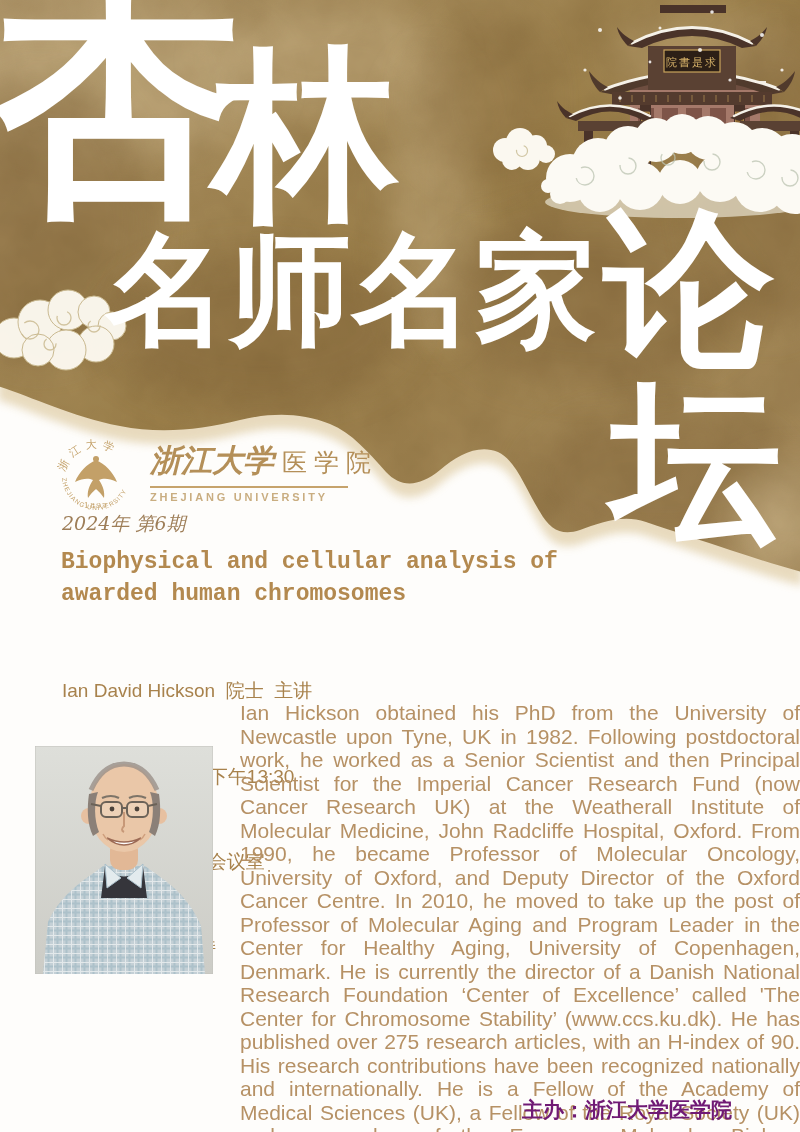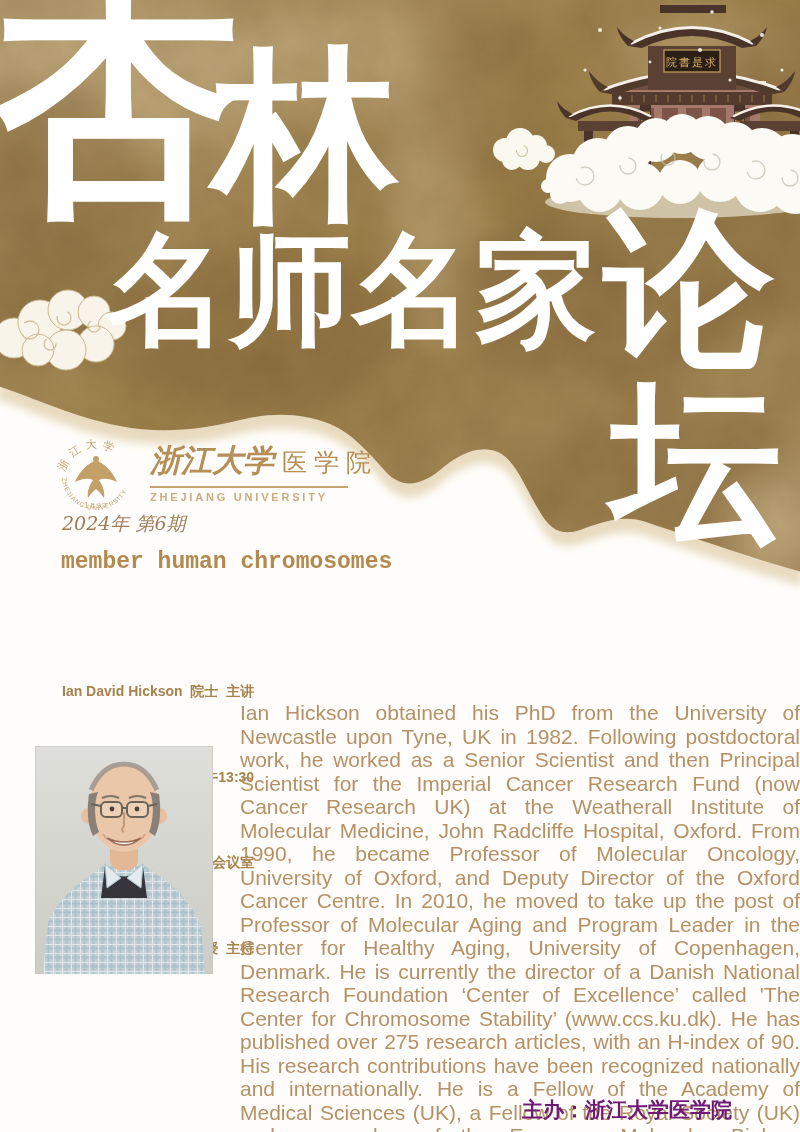--- a/index.html
+++ b/index.html
@@ -20,22 +20,22 @@
   .logo-cn-line{display:flex;align-items:baseline;color:#b48f58;}
   .logo-uni-cn{font-family:"DejaVu Serif",serif;font-style:italic;font-weight:bold;font-size:31px;}
   .logo-school-cn{font-size:25px;letter-spacing:7px;margin-left:8px;font-weight:500;}
   .logo-divider{width:198px;height:2px;background:#c6a36c;margin:4px 0 3px 0;}
   .logo-en1{font-size:14.5px;font-weight:bold;letter-spacing:3.2px;color:#b68f55;}
   .logo-en2{font-size:11px;font-weight:bold;letter-spacing:2.8px;color:#c9ad80;margin-top:3px;}
   .issue{position:absolute;left:62px;top:511px;font-family:"DejaVu Serif",serif;font-size:19px;
          color:#9e7e58;z-index:3;font-style:italic;}
   .talk-title{position:absolute;left:61px;top:546px;font-family:"Liberation Mono","DejaVu Sans Mono",monospace;
               font-size:23px;font-weight:bold;color:#b3894f;line-height:32px;z-index:3;}
-  .speaker-info{position:absolute;left:62px;top:620px;font-size:14px;font-weight:bold;color:#a8824c;
-                line-height:28.5px;z-index:3;white-space:pre-wrap;text-align:right;}
+  .speaker-info{position:absolute;left:62px;top:620px;font-size:19px;font-weight:normal;color:#a8824c;
+                line-height:28.5px;z-index:3;white-space:pre-wrap;}
   .photo{position:absolute;left:35px;top:746px;z-index:3;}
   .bio{position:absolute;left:240px;top:701px;width:560px;font-size:21px;line-height:23.5px;
        color:#b69165;text-align:justify;z-index:3;}
   .footer{position:absolute;left:232px;top:1096px;width:500px;text-align:right;
           font-family:"DejaVu Serif",serif;font-weight:bold;font-size:21px;color:#701a75;z-index:3;}
 </style>
 </head>
 <body>
 
 <div class="poster">
@@ -244,21 +244,22 @@
         <span class="logo-school-cn">医学院</span>
       </div>
       <div class="logo-divider"></div>
       <div class="logo-en2">ZHEJIANG UNIVERSITY</div>
     </div>
   </div>
 
   <div class="issue">2024年 第6期</div>
 
   <div class="talk-title">
-    <div>member human chromosomes</div>
+    <div>Biophysical and cellular analysis of</div>
+    <div>awarded human chromosomes</div>
   </div>
 
   <div class="speaker-info">
     <div>Ian David Hickson  院士  主讲</div>
     <div>2024年10月21日 下午13:30</div>
     <div>医学院综合楼705会议室</div>
     <div>应颂敏  教授  主持</div>
   </div>
 
   <svg class="photo" width="178" height="228" viewBox="0 0 178 228">

